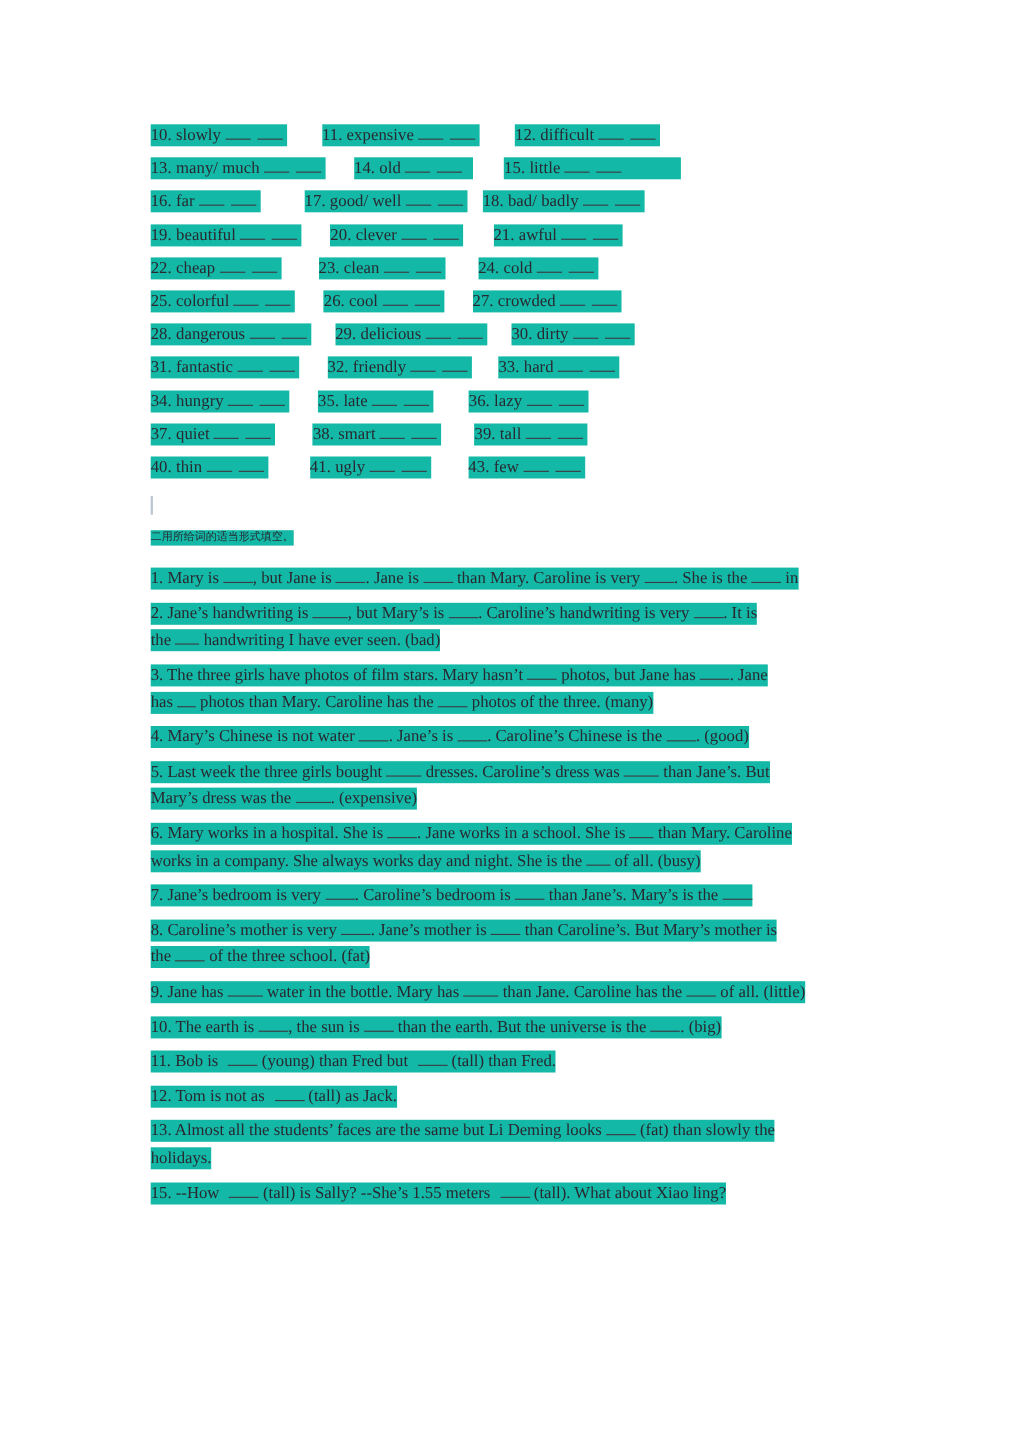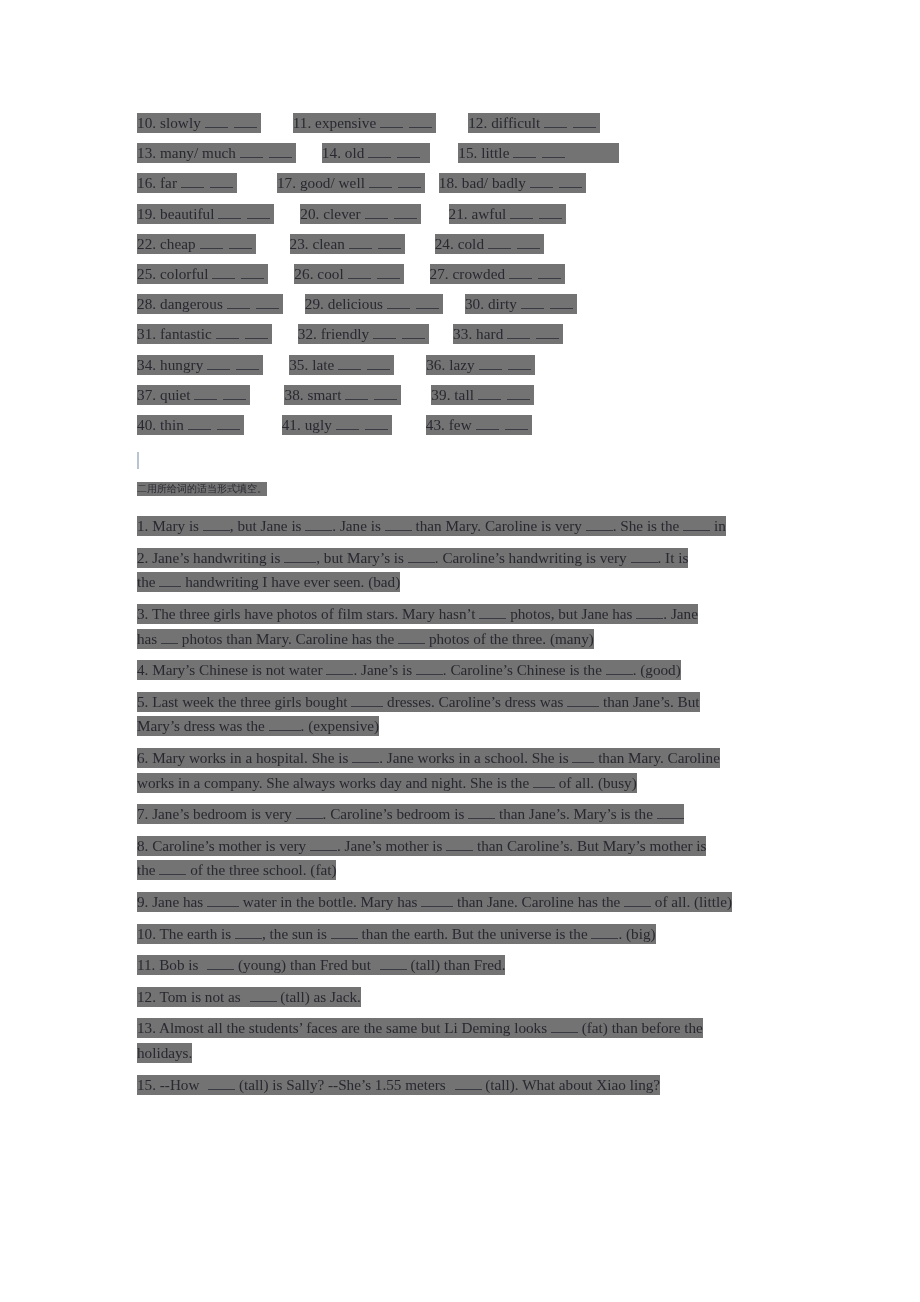--- a/index.html
+++ b/index.html
@@ -19,21 +19,21 @@
     position: relative;
     width: 920px;
     height: 1302px;
     background: #ffffff;
     box-sizing: border-box;
     padding: 108px 130px 0 137px;
   }
 
   
   .hl {
-    background: #737373;
+    background: #14b8a6;
     box-decoration-break: clone;
     -webkit-box-decoration-break: clone;
     padding: 1px 0 2px 0;
   }
 
   
   .wordlist {
     margin: 0 0 8px 0;
   }
   .wrow {
@@ -191,21 +191,21 @@
 
     <div class="q">
       <span class="line nowrapline"><span class="hl"><span>11.</span> <span>Bob is </span><span class="lead"></span><span class="b m"></span><span> (young) than Fred but </span><span class="lead"></span><span class="b m"></span><span> (tall) than Fred.</span></span></span>
     </div>
 
     <div class="q">
       <span class="line nowrapline"><span class="hl"><span>12.</span> <span>Tom is not as </span><span class="lead"></span><span class="b m"></span><span> (tall) as Jack.</span></span></span>
     </div>
 
     <div class="q">
-      <span class="line nowrapline"><span class="hl"><span>13.</span> <span>Almost all the students’ faces are the same but Li Deming looks </span><span class="b m"></span><span> (fat) than before the</span></span></span>
+      <span class="line nowrapline"><span class="hl"><span>13.</span> <span>Almost all the students’ faces are the same but Li Deming looks </span><span class="b m"></span><span> (fat) than slowly the</span></span></span>
       <span class="line"><span class="hl">holidays.</span></span>
     </div>
 
 
     <div class="q">
       <span class="line nowrapline"><span class="hl"><span>15.</span> <span>--How </span><span class="lead"></span><span class="b m"></span><span> (tall) is Sally?   --She’s 1.55 meters </span><span class="lead"></span><span class="b m"></span><span> (tall). What about Xiao ling?</span></span></span>
     </div>
 
   </div>
 </div>

